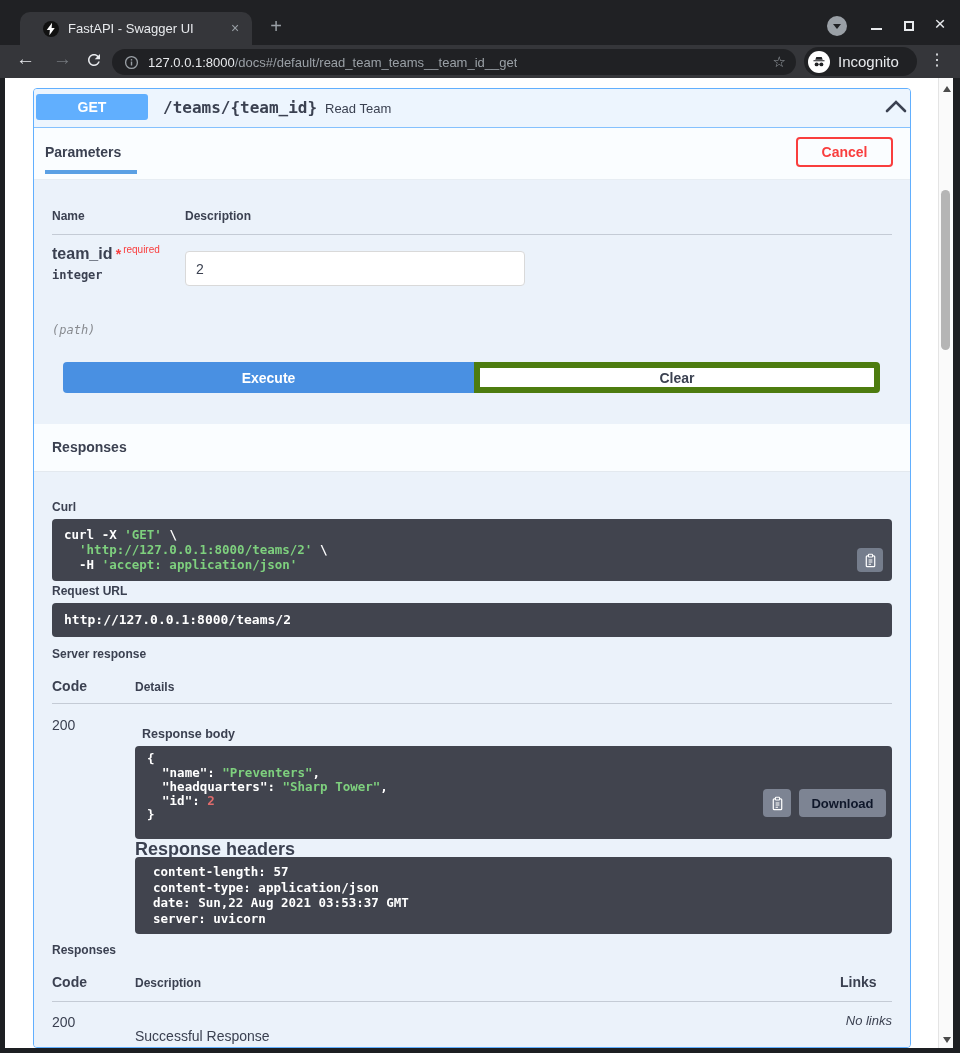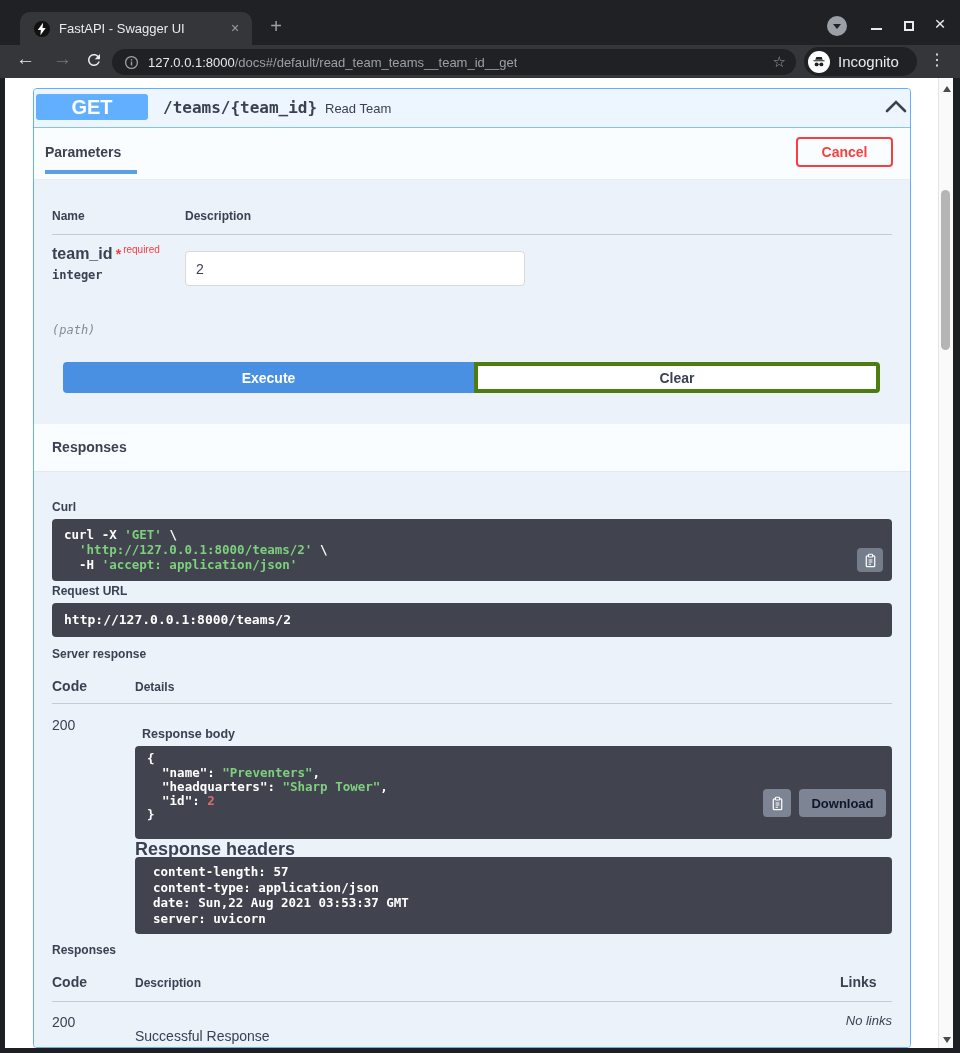--- a/index.html
+++ b/index.html
@@ -3,21 +3,21 @@
 <meta charset="utf-8">
 <style>
   * { box-sizing: border-box; margin: 0; padding: 0; }
   html,body { background:#000; }
   body { font-family: "Liberation Sans", sans-serif; }
   #root { position:relative; width:960px; height:1053px; background:#1d1f22; overflow:hidden; }
 
   
   .tabstrip { position:absolute; left:0; top:0; width:960px; height:45px; background:#202124; }
   .tab { position:absolute; left:20px; top:12px; width:232px; height:33px; background:#35363a;
-         border-radius:10px 10px 0 0; display:flex; align-items:center; padding-left:14px; }
+         border-radius:10px 10px 0 0; display:flex; align-items:center; padding-left:23px; }
   .favicon { width:16px; height:16px; margin-right:9px; flex:0 0 auto; }
   .tab-title { color:#e8eaed; font-size:13px; white-space:nowrap; }
   .tab-close { position:absolute; right:9px; top:8px; color:#9aa0a6; font-size:14px; width:16px; height:16px;
                text-align:center; line-height:16px; }
   .newtab { position:absolute; left:264px; top:15px; color:#9aa0a6; font-size:20px; width:24px; height:24px;
             text-align:center; line-height:22px; }
   .searchtabs { position:absolute; left:827px; top:16px; width:20px; height:20px; border-radius:50%;
                 background:#9aa0a6; display:flex; align-items:center; justify-content:center; }
   .tri-down { width:0; height:0; border-left:4px solid transparent; border-right:4px solid transparent;
               border-top:5px solid #202124; margin-top:1px; }
@@ -63,21 +63,21 @@
   .ob-sech   { height:52px; background:#fafdff; border-bottom:1px solid #e7edf3; }
   .ob-params { height:244px; background:#ebf2fa; }
   .ob-resph  { height:48px; background:#fafdff; border-bottom:1px solid #e3e9ef; }
   .ob-respb  { background:#ebf2fa; height:616px; }
 
   .txt { color:#3b4151; position:absolute; }
   .b { font-weight:bold; }
   .mono { font-family:"DejaVu Sans Mono", monospace; }
 
   .get-badge { position:absolute; left:36px; top:94px; width:112px; height:26px; background:#61affe;
-               border-radius:3px; color:#fff; font-weight:bold; font-size:20px; text-align:center;
+               border-radius:3px; color:#fff; font-weight:bold; font-size:14px; text-align:center;
                line-height:26px; border:none; }
   .op-path { left:163px; top:98px; font-size:16px; font-weight:bold; }
   .op-summary { left:325px; top:101px; font-size:13px; }
   .chevron { position:absolute; left:884px; top:98px; width:24px; height:16px; }
 
   .tab-params { left:45px; top:144px; font-size:14px; }
   .tab-underline { position:absolute; left:45px; top:170px; width:92px; height:4px; background:#5ba0e4; }
   .btn-cancel { position:absolute; left:796px; top:137px; width:97px; height:30px; background:transparent;
                 border:2px solid #f93e3e; border-radius:4px; color:#f93e3e; font-weight:bold; font-size:14px; }
 
@@ -91,21 +91,21 @@
   .req-label { color:#f93e3e; font-size:10px; font-weight:normal; vertical-align:6px; margin-left:2px; }
   .param-type { left:52px; top:268px; font-size:12px; }
   .param-loc { left:52px; top:287px; font-size:12px; font-style:italic; color:#888b90; position:absolute;margin-top:36px; }
   .param-input { position:absolute; left:185px; top:251px; width:340px; height:35px; background:#fff;
                  border:1px solid #d9d9d9; border-radius:4px; padding:0 10px; font-size:14px; color:#3b4151;
                  font-family:"Liberation Sans", sans-serif; }
 
   .btn-execute { position:absolute; left:63px; top:362px; width:411px; height:31px; background:#4990e2;
                  border:none; border-radius:4px 0 0 4px; color:#fff; font-weight:bold; font-size:14px; }
   .btn-clear { position:absolute; left:474px; top:362px; width:406px; height:31px; background:#fff;
-               border:4px solid #4d7c0f; border-radius:0 4px 4px 0; color:#3b4151; font-weight:bold; font-size:14px; }
+               border:6px solid #4d7c0f; border-radius:0 4px 4px 0; color:#3b4151; font-weight:bold; font-size:14px; }
 
   .responses-title { left:52px; top:439px; font-size:14px; }
   .lbl12 { font-size:12px; }
   .curl-label { left:52px; top:500px; }
   .code-block { position:absolute; background:#41444e; border-radius:4px; color:#fff;
                 font-family:"DejaVu Sans Mono", monospace; font-weight:bold; white-space:pre; }
   .curl-block { left:52px; top:519px; width:840px; height:62px; padding:8px 12px; font-size:12.5px; line-height:15px; }
   .str { color:#7ed07e; }
   .num { color:#e06c6c; }
   .icon-btn { position:absolute; background:#757d8c; border:none; border-radius:4px;

